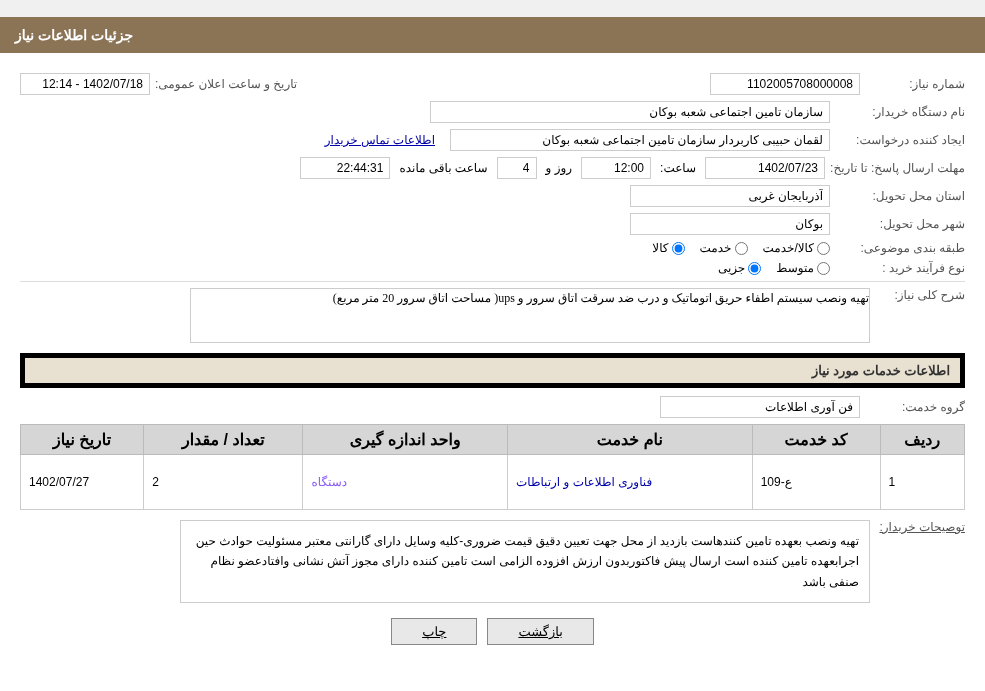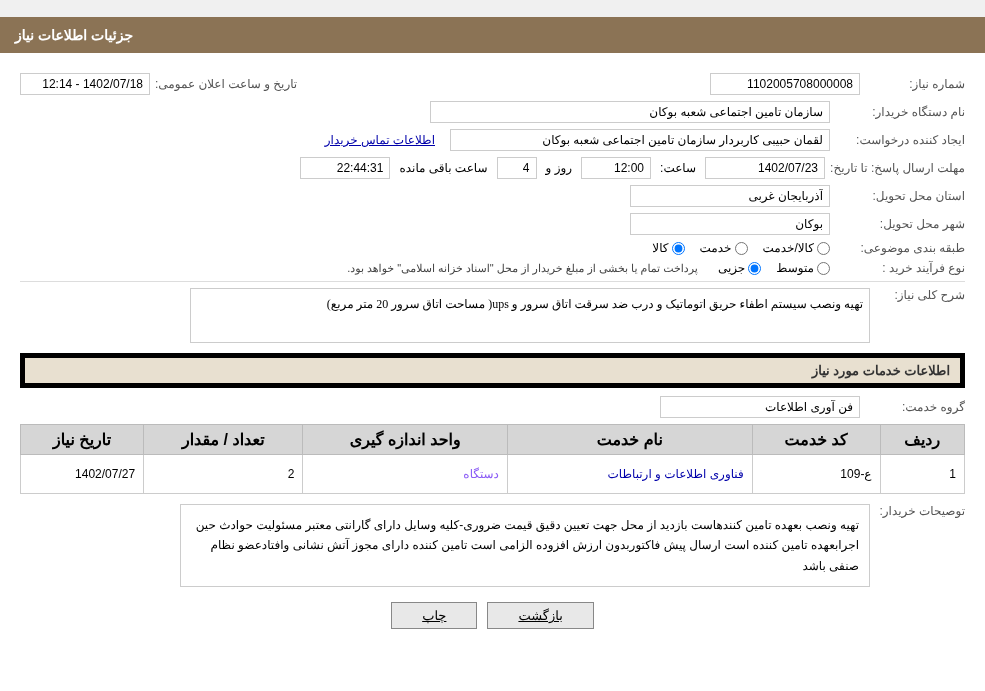--- a/index.html
+++ b/index.html
@@ -95,21 +95,20 @@
 
     .purchase-type-row {
       display: flex;
       align-items: center;
       gap: 5px;
       margin-bottom: 6px;
     }
 
     .description-box {
       border: 1px solid #ccc;
-      padding: 6px;
       background: #fff;
       min-height: 55px;
       width: 680px;
       direction: rtl;
       font-size: 12px;
       font-family: Tahoma;
       line-height: 1.6;
     }
 
     
@@ -120,22 +119,22 @@
     }
     .services-table th {
       background: #d6d6d6;
       border: 1px solid #bbb;
       padding: 5px 8px;
       text-align: center;
       font-size: 16px;
     }
     .services-table td {
       border: 1px solid #ccc;
-      padding: 12px 8px;
-      text-align: right;
+      padding: 20px 8px;
+      text-align: left;
       font-size: 12px;
     }
     .services-table td.red-text { color: #8b5cf6; }
     .services-table td.link-text { color: #00a; }
 
     .buyer-notes-box {
       border: 1px solid #ccc;
       padding: 10px;
       background: #fff;
       min-height: 80px;
@@ -241,21 +240,20 @@
       <div class="radio-group">
         <div class="radio-item">
           <input type="radio" name="purchase_type" style="">
           <span>متوسط</span>
         </div>
         <div class="radio-item">
           <input type="radio" name="purchase_type" checked="" style="">
           <span>جزیی</span>
         </div>
       </div>
-      <span style="color:#444; margin-right: 15px; font-size:11px;">پرداخت تمام یا بخشی از مبلغ خریدار از محل "اسناد خزانه اسلامی" خواهد بود.</span>
     </div>
 
     <hr class="row-divider">
 
     <div class="info-row" style="align-items:flex-start;">
       <span class="label label-wide" style="min-width:90px;">شرح کلی نیاز:</span>
       <div class="description-box">تهیه ونصب سیستم اطفاء حریق اتوماتیک و درب ضد سرقت اتاق  سرور و ups( مساحت اتاق سرور 20 متر مربع)</div>
     </div>
 
     <div class="section-title">اطلاعات خدمات مورد نیاز</div>
@@ -282,21 +280,21 @@
           <td>ع-109</td>
           <td class="link-text">فناوری اطلاعات و ارتباطات</td>
           <td class="red-text">دستگاه</td>
           <td>2</td>
           <td>1402/07/27</td>
         </tr>
       </tbody>
     </table>
 
     <div class="info-row" style="margin-top:10px; align-items:flex-start;">
-      <span class="label" style="min-width:90px;">توصیحات خریدار:</span>
+      <span class="label" style="min-width:90px;text-decoration:underline;">توصیحات خریدار:</span>
       <div class="buyer-notes-box">تهیه ونصب بعهده تامین کنندهاست بازدید از محل جهت تعیین دقیق قیمت ضروری-کلیه وسایل دارای گارانتی معتبر مسئولیت حوادث حین اجرابعهده تامین کننده است ارسال پیش فاکتوربدون ارزش افزوده الزامی است تامین کننده دارای مجوز آتش نشانی وافتادعضو نظام صنفی باشد</div>
     </div>
 
     <div class="bottom-buttons">
       <button class="btn btn-back">بازگشت</button>
       <button class="btn btn-print">چاپ</button>
     </div>
 
   </div>
 </div>

